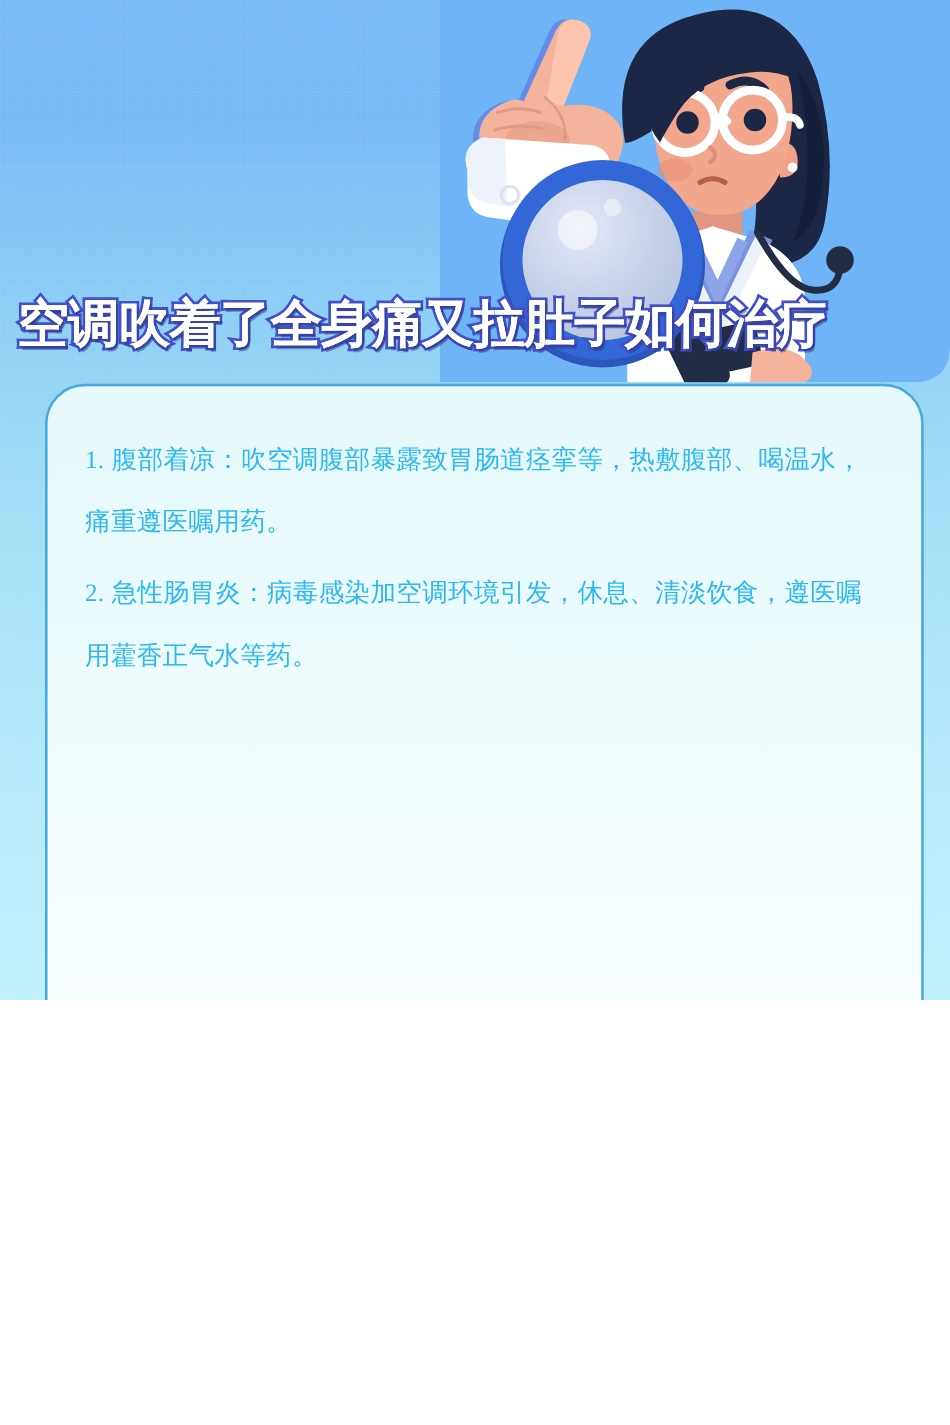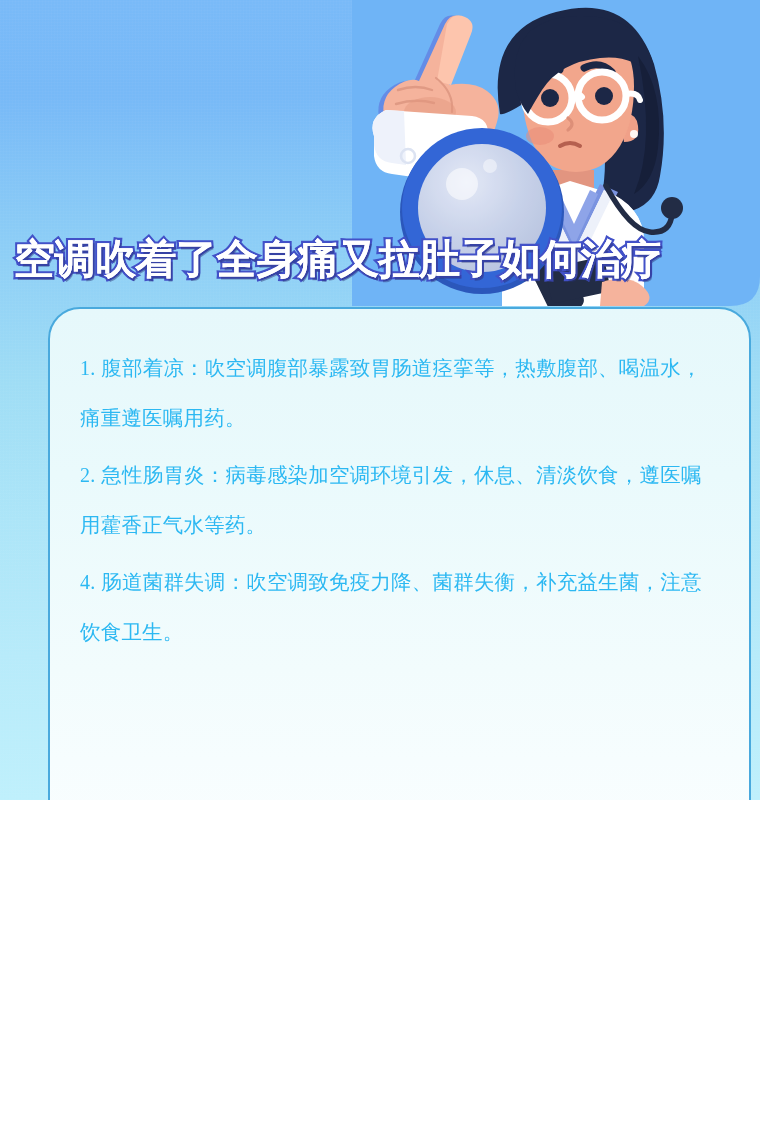--- a/index.html
+++ b/index.html
@@ -76,21 +76,21 @@
     line-height: 58px;
     letter-spacing: -0.5px;
     white-space: nowrap;
     color: #ffffff;
     pointer-events: none;
   }
 
   
   .card {
     position: absolute;
-    left: 48px;
+    left: 36px;
     top: 307px;
     width: 703px;
     height: 755px;
     box-sizing: border-box;
     border: 2px solid #49a9dd;
     border-radius: 32px;
     background: linear-gradient(180deg,
        #e6f8fb 0%,
        #eafafc 22%,
        #f2fcfd 48%,
@@ -250,21 +250,20 @@
     </svg>
   </div>
 
   <div class="title">空调吹着了全身痛又拉肚子如何治疗</div>
   <div class="title-layer">空调吹着了全身痛又拉肚子如何治疗</div>
 
   <div class="card">
     <div class="card-body">
       <p class="para"><span class="num">1.</span> <span>腹部着凉：吹空调腹部暴露致胃肠道痉挛等，热敷腹部、喝温水，痛重遵医嘱用药。</span></p>
       <p class="para"><span class="num">2.</span> <span>急性肠胃炎：病毒感染加空调环境引发，休息、清淡饮食，遵医嘱用藿香正气水等药。</span></p>
-      <p class="para"><span class="num">4.</span> <span>肠道菌群失调：吹空调致免疫力降、菌群失衡，补充益生菌，注意饮食卫生。</span></p>
     </div>
 
     <div class="kit">
       <svg viewBox="0 0 140 116" xmlns="http://www.w3.org/2000/svg">
 
         <path d="M44,34 V24 q0,-12 12,-12 h28 q12,0 12,12 v10" fill="none" stroke="#1b2a52" stroke-width="11" stroke-linejoin="round" stroke-linecap="round"></path>
 
         <rect x="8" y="30" width="124" height="82" rx="12" fill="#2a6fe0"></rect>
 
         <rect x="8" y="48" width="36" height="6" fill="#ffffff" opacity="0.9"></rect>

